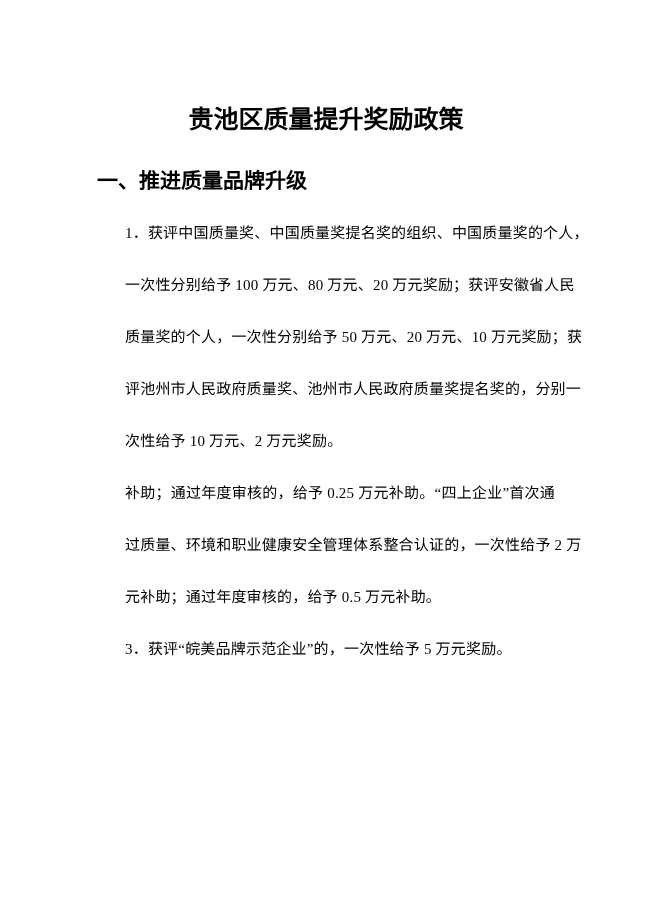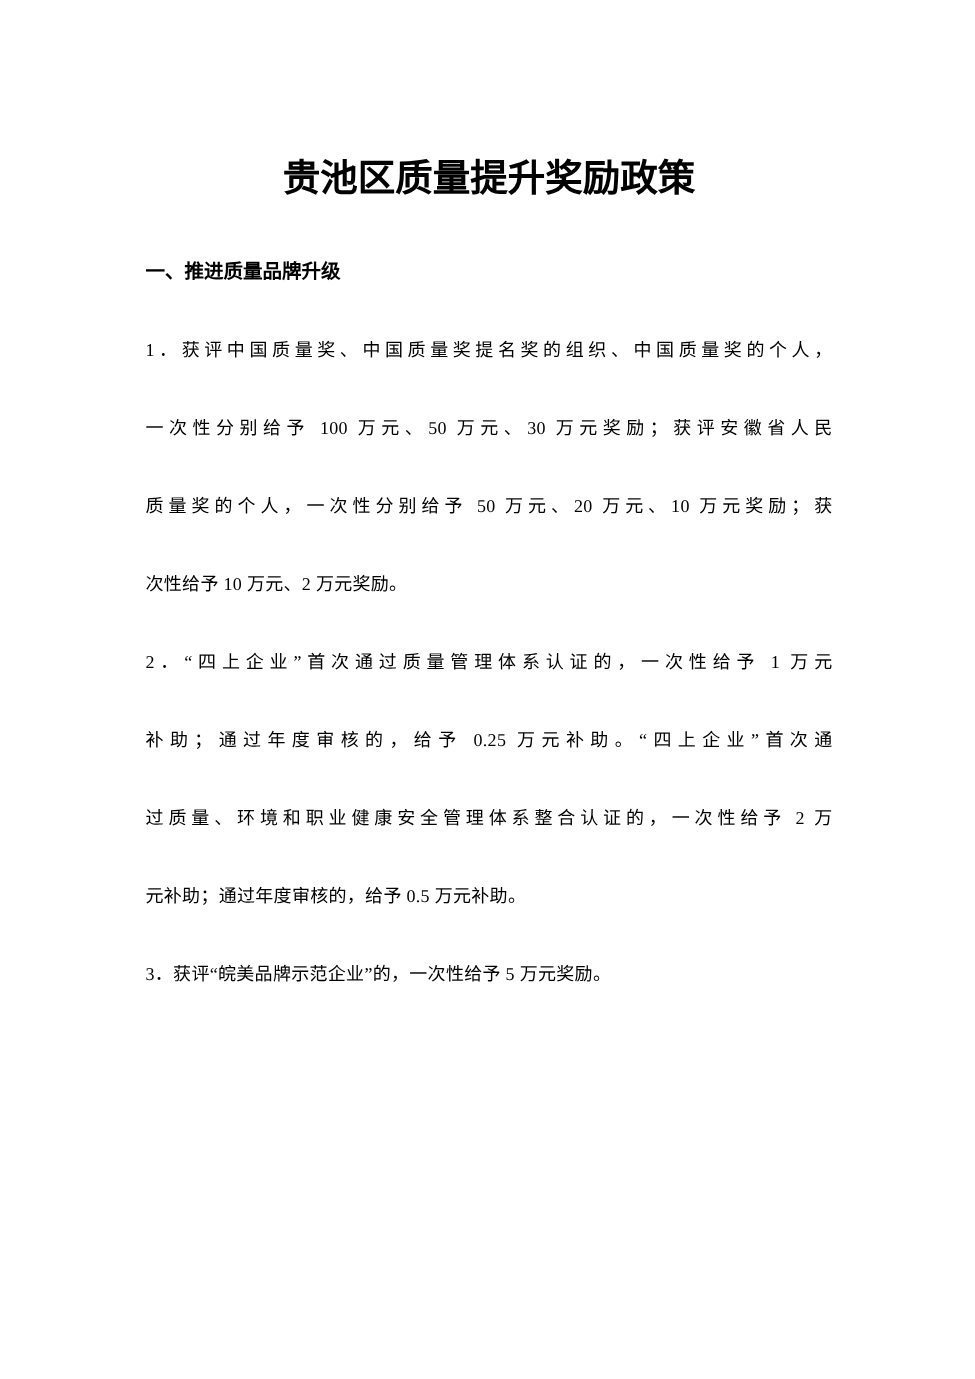--- a/index.html
+++ b/index.html
@@ -28,37 +28,38 @@
     font-size: 25px;
     font-weight: bold;
     line-height: 40px;
     height: 40px;
     text-align: center;
     white-space: nowrap;
     font-family: "Liberation Serif", "DejaVu Serif", serif;
   }
   .heading {
     margin: 15px 0 0 0;
-    font-size: 13px;
+    font-size: 21px;
     font-weight: bold;
     line-height: 52px;
     height: 52px;
     white-space: nowrap;
     font-family: "Liberation Sans", "DejaVu Sans", sans-serif;
   }
   .para {
     margin: 0;
     padding: 0;
   }
   .line {
-    font-size: 12px;
+    font-size: 15px;
     line-height: 52px;
     height: 52px;
     white-space: nowrap;
     letter-spacing: 0.2px;
+    margin-left: 28px;
   }
   .line.just {
     text-align: justify;
     text-align-last: justify;
   }
   .line.last {
     text-align: center;
     text-align-last: left;
   }
 </style>
@@ -67,27 +68,27 @@
 
 <div class="page">
   <div class="doc">
 
     <h1 class="title">贵池区质量提升奖励政策</h1>
 
     <h2 class="heading">一、推进质量品牌升级</h2>
 
     <div class="para">
       <div class="line just">1．获评中国质量奖、中国质量奖提名奖的组织、中国质量奖的个人，</div>
-      <div class="line just">一次性分别给予 100 万元、50 万元、30 万元奖励；获评安徽省人民</div>
+      <div class="line just">一次性分别给予 100 万元、80 万元、20 万元奖励；获评安徽省人民</div>
       <div class="line just">质量奖的个人，一次性分别给予 50 万元、20 万元、10 万元奖励；获</div>
+      <div class="line just">评池州市人民政府质量奖、池州市人民政府质量奖提名奖的，分别一</div>
       <div class="line last">次性给予 10 万元、2 万元奖励。</div>
     </div>
 
     <div class="para">
-      <div class="line just">2．“四上企业”首次通过质量管理体系认证的，一次性给予 1 万元</div>
       <div class="line just">补助；通过年度审核的，给予 0.25 万元补助。“四上企业”首次通</div>
       <div class="line just">过质量、环境和职业健康安全管理体系整合认证的，一次性给予 2 万</div>
       <div class="line last">元补助；通过年度审核的，给予 0.5 万元补助。</div>
     </div>
 
     <div class="para">
       <div class="line last">3．获评“皖美品牌示范企业”的，一次性给予 5 万元奖励。</div>
     </div>
 
 

